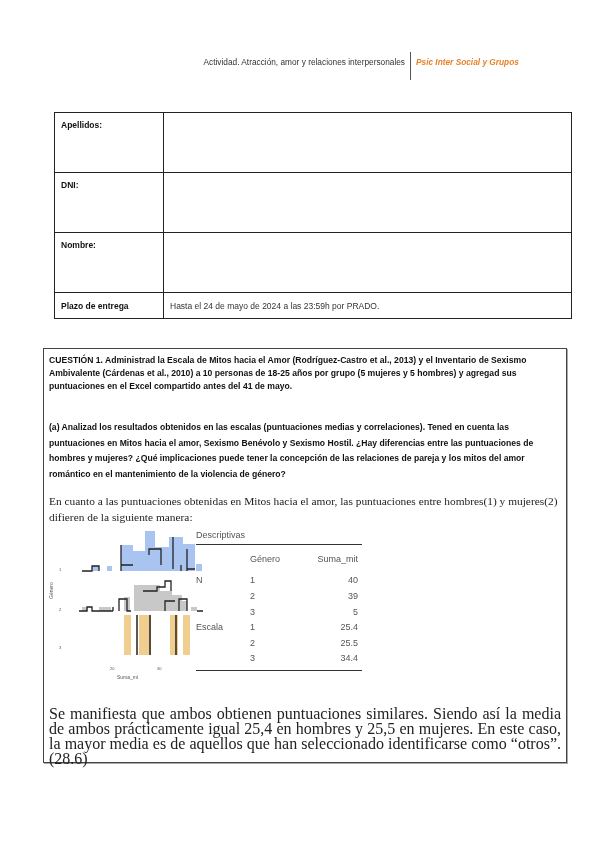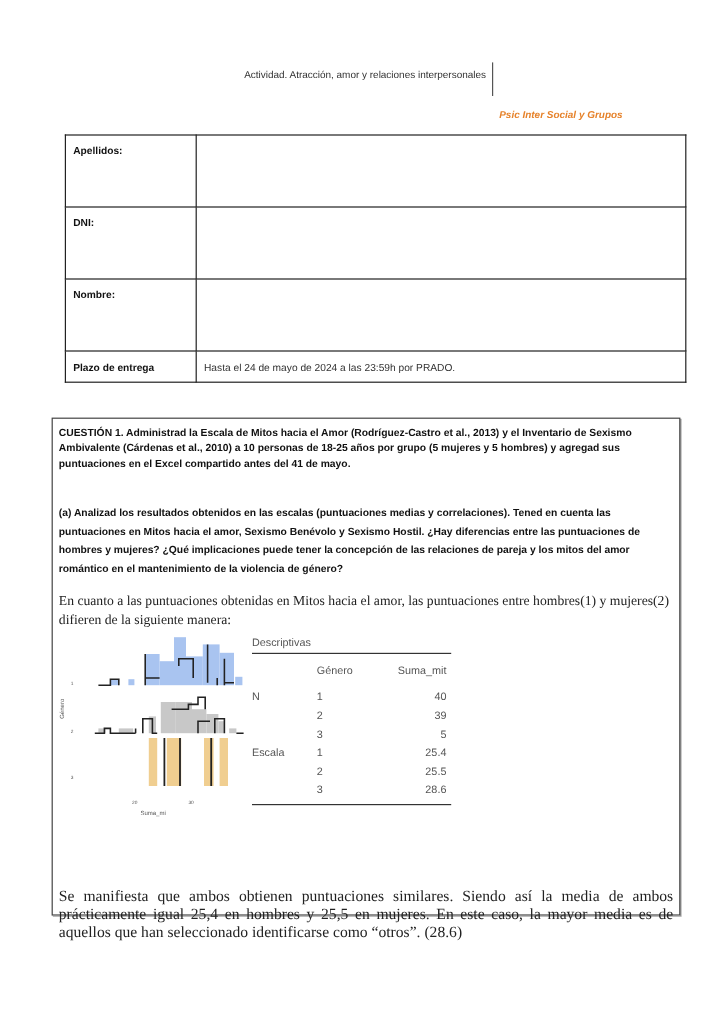--- a/index.html
+++ b/index.html
@@ -1,36 +1,36 @@
 <!DOCTYPE html>
 <html><head>
 <meta charset="utf-8">
 <style>
   html, body { margin:0; padding:0; }
   body { width:600px; height:848px; background:#ffffff; position:relative; overflow:hidden; font-family:"Liberation Sans", sans-serif; color:#111; }
   .hdr { position:absolute; top:52px; left:0; width:600px; height:30px; }
   .hdr-left { position:absolute; right:195px; top:5px; font-size:8.3px; color:#333; white-space:nowrap; }
   .hdr-sep { position:absolute; left:410px; top:0; width:1px; height:28px; background:#555; }
-  .hdr-right { position:absolute; left:416px; top:5px; font-size:8.3px; color:#e6822a; font-style:italic; font-weight:bold; white-space:nowrap;margin-top:33px; }
+  .hdr-right { position:absolute; left:416px; top:5px; font-size:8.3px; color:#e6822a; font-style:italic; font-weight:bold; white-space:nowrap; }
 
   table.info { position:absolute; left:54px; top:112px; width:518px; border-collapse:collapse; }
   table.info td { border:1.5px solid #222; vertical-align:top; font-size:8.5px; padding:7px 6px; }
   table.info td.lbl { width:96px; font-weight:bold; }
   table.info tr.tall td { height:45px; }
   table.info tr.short td { height:11px; vertical-align:middle; }
   table.info td.val { color:#333;margin-left:15px; }
 
   .qbox { position:absolute; left:43px; top:348px; width:522px; height:413px; border:1.5px solid #444; box-shadow:1px 1px 0 #aaa; }
   .q-title { position:absolute; left:5px; top:5px; width:512px; font-size:8.6px; font-weight:bold; line-height:13px; }
   .q-a { position:absolute; left:5px; top:71px; width:512px; font-size:8.6px; font-weight:bold; line-height:15.6px; }
   .p1 { position:absolute; left:5px; top:144px; width:512px; font-family:"Liberation Serif", serif; font-size:11.4px; line-height:16px; color:#222; }
-  .p2 { position:absolute; left:5px; top:357px; width:512px; font-family:"Liberation Serif", serif; font-size:13px; line-height:15px; color:#222; text-align:justify;margin-top:33px; }
+  .p2 { position:absolute; left:5px; top:357px; width:512px; font-family:"Liberation Serif", serif; font-size:16px; line-height:15px; color:#222; text-align:justify; }
 
   .chart { position:absolute; left:3px; top:180px; width:160px; height:160px; }
-  .desc { position:absolute; left:166px; top:181px; width:166px; font-size:9px; color:#444; }
+  .desc { position:absolute; left:152px; top:181px; width:166px; font-size:9px; color:#444; }
   .desc .dtitle { font-size:9px; color:#555; padding-bottom:4px; border-bottom:1px solid #333; }
   .desc table { width:100%; border-collapse:collapse; margin-top:6px; }
   .desc td { padding:0; height:15.6px; font-size:9px; color:#555; }
   .desc td.c3 { text-align:right; padding-right:4px; }
   .desc .bottomline { border-top:1px solid #333; margin-top:4px; }
 </style>
 </head>
 <body>
 
 <div class="hdr">
@@ -145,21 +145,21 @@
         <td class="c3">25.4</td>
       </tr>
       <tr>
         <td></td>
         <td>2</td>
         <td class="c3">25.5</td>
       </tr>
       <tr>
         <td></td>
         <td>3</td>
-        <td class="c3">28.6</td>
+        <td class="c3">34.4</td>
       </tr>
     </tbody>
       </table>
     <div class="bottomline"></div>
   </div>
 
   <div class="p2">Se manifiesta que ambos obtienen puntuaciones similares. Siendo así la media de ambos prácticamente igual 25,4 en hombres y 25,5 en mujeres. En este caso, la mayor media es de aquellos que han seleccionado identificarse como “otros”. (28.6)</div>
 </div>
 
 </body></html>

